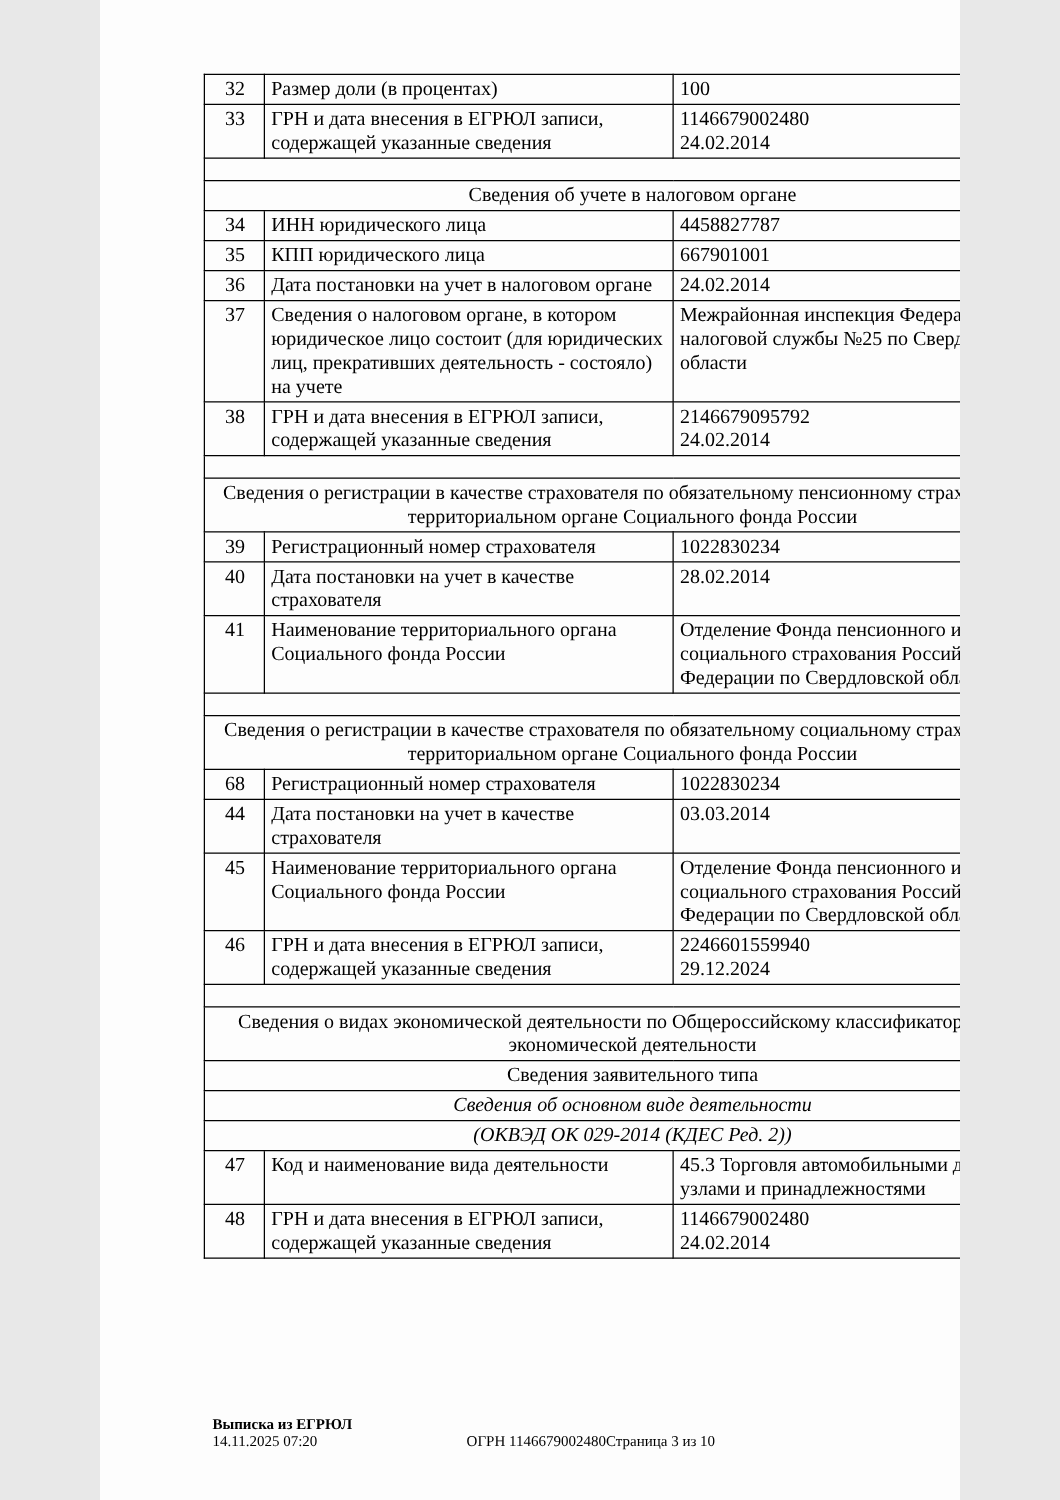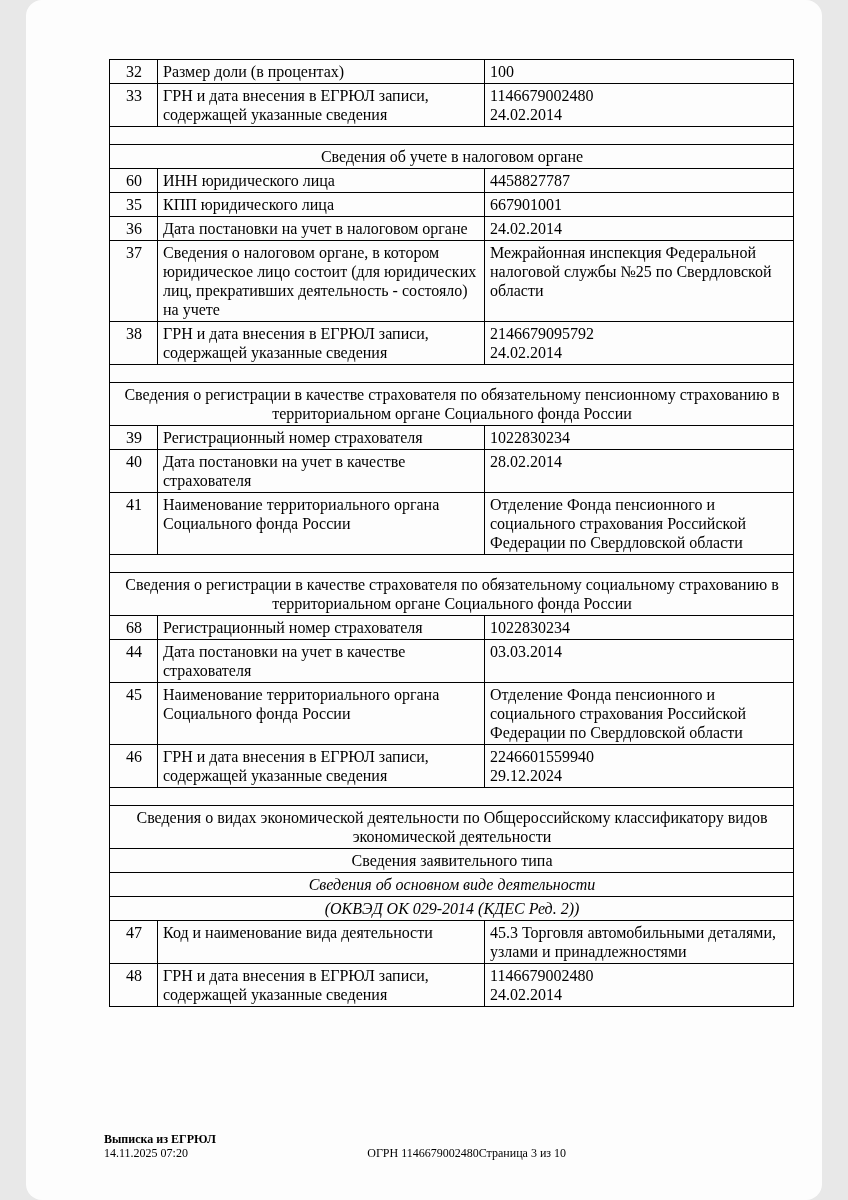--- a/index.html
+++ b/index.html
@@ -3,27 +3,26 @@
 <meta charset="utf-8">
 <style>
   * { box-sizing: border-box; }
   html, body { margin: 0; padding: 0; }
   body {
     background: #e8e8e8;
     font-family: "Liberation Serif", "DejaVu Serif", serif;
   }
   .page {
     position: relative;
-    width: 796px;
+    width: 688px;
     height: 1200px;
     margin: 0 auto;
     background: #fdfdfd;
     color: #000;
     overflow: hidden;
-    border-radius: 16px;
   }
   table.egrul {
     position: absolute;
     left: 83px;
     top: 59px;
     width: 684px;
     border-collapse: collapse;
     table-layout: fixed;
     font-size: 16px;
     line-height: 19px;
@@ -51,21 +50,21 @@
   }
   td.section-header {
     text-align: center;
     font-weight: normal;
     padding: 2px 2px;
   }
   td.section-header.bold-italic { font-style: italic; }
   td.section-header.italic { font-style: italic; font-weight: normal; }
   .footer {
     position: absolute;
-    left: 78px;
+    left: 90px;
     right: 80px;
     top: 1133px;
     display: grid;
     grid-template-columns: 1fr auto 1fr;
     align-items: end;
     font-size: 12px;
     line-height: 13.5px;
   }
   .footer .f-left  { text-align: left; }
   .footer .f-center{ text-align: center; }
@@ -90,21 +89,21 @@
           <td class="value">1146679002480
 24.02.2014</td>
         </tr>
         <tr class="spacer">
           <td colspan="3"></td>
         </tr>
         <tr>
           <td colspan="3" class="section-header bold">Сведения об учете в налоговом органе</td>
         </tr>
         <tr>
-          <td class="num">60</td>
+          <td class="num">34</td>
           <td class="label">ИНН юридического лица</td>
           <td class="value">4458827787</td>
         </tr>
         <tr>
           <td class="num">35</td>
           <td class="label">КПП юридического лица</td>
           <td class="value">667901001</td>
         </tr>
         <tr>
           <td class="num">36</td>

